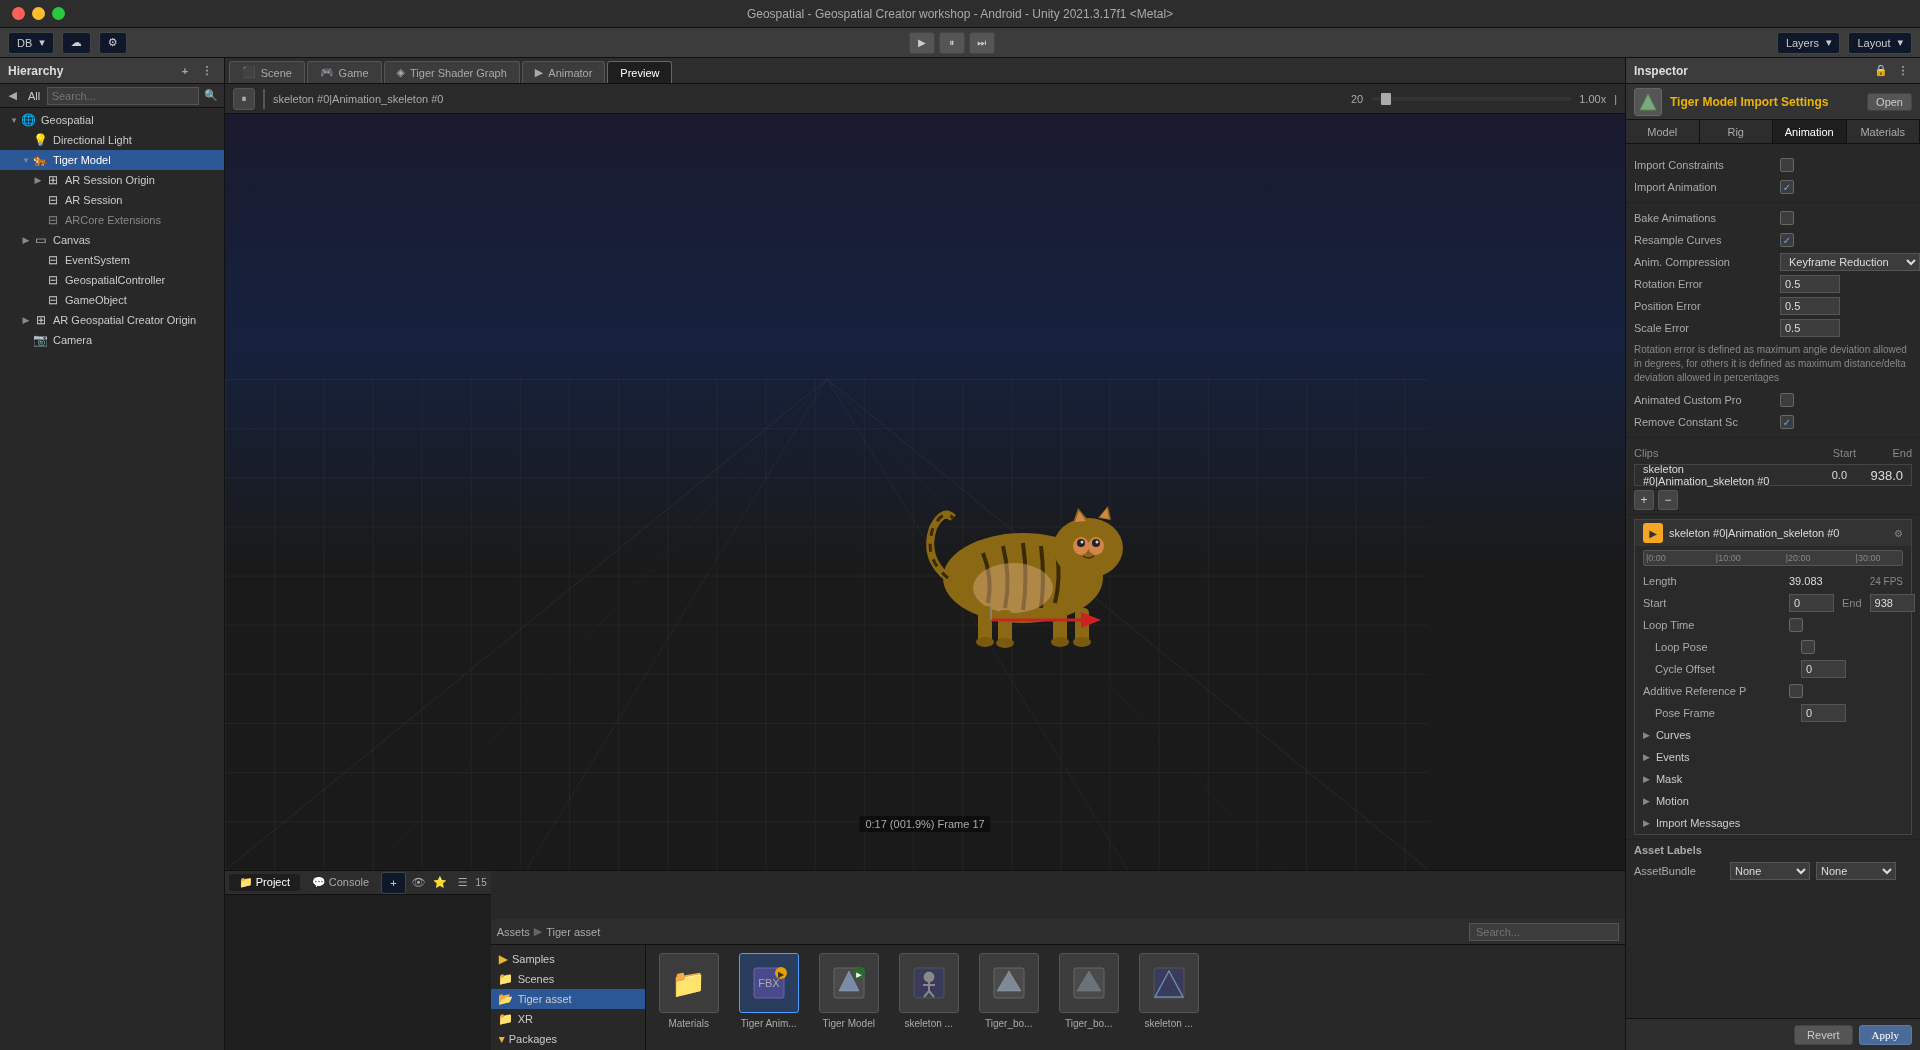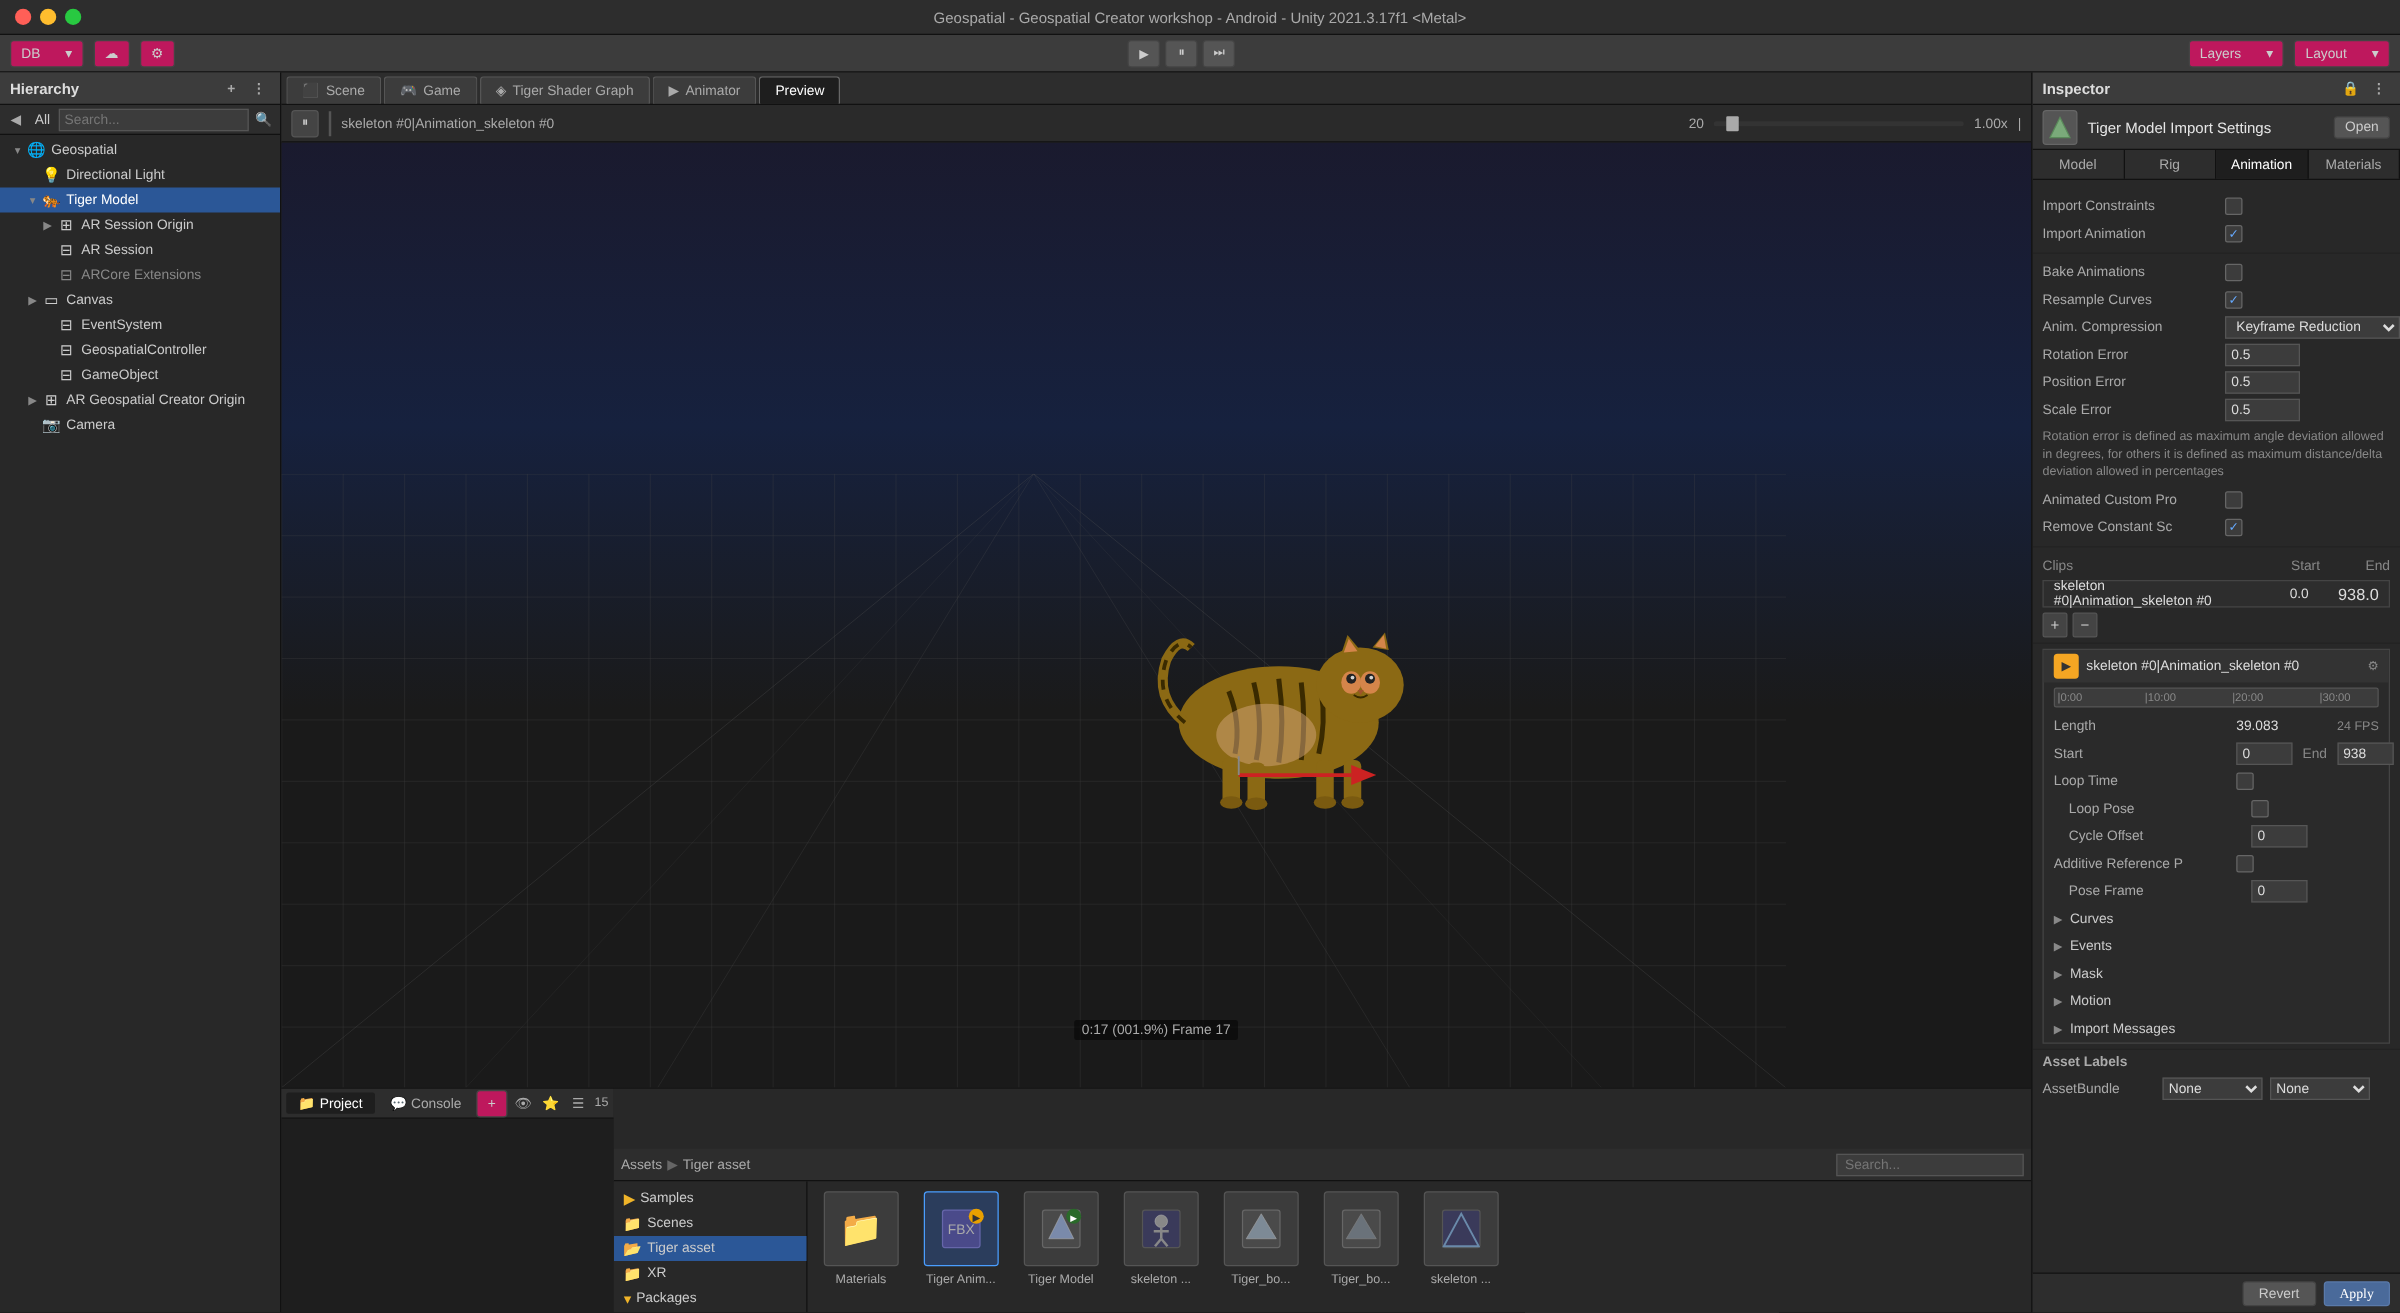--- a/index.html
+++ b/index.html
@@ -47,31 +47,31 @@
     #toolbar {
       height: 30px;
       background: #3c3c3c;
       display: flex;
       align-items: center;
       padding: 0 8px;
       gap: 8px;
       border-bottom: 1px solid #111;
     }
     .toolbar-btn {
-      background: #be185d;
+      background: #0f172a;
       border: 1px solid #444;
       color: #ccc;
       padding: 2px 8px;
       font-size: 11px;
       cursor: pointer;
       border-radius: 3px;
       height: 22px;
       display: flex;
       align-items: center;
-      gap: 20px;
+      gap: 7px;
     }
     .toolbar-spacer { flex: 1; }
     .toolbar-center {
       display: flex;
       gap: 4px;
       align-items: center;
     }
     .play-btn {
       width: 26px; height: 22px;
       background: #555;
@@ -440,22 +440,22 @@
     .inspector-obj-icon {
       width: 28px; height: 28px;
       background: #555;
       border: 1px solid #666;
       border-radius: 3px;
       display: flex; align-items: center; justify-content: center;
       font-size: 16px;
     }
     .inspector-obj-name {
       font-size: 12px;
-      font-weight: 400;
-      color: #e5e5e5;
+      font-weight: 700;
+      color: #eab308;
       flex: 1;
     }
     .open-btn {
       background: #555;
       border: 1px solid #444;
       color: #ccc;
       padding: 2px 8px;
       font-size: 11px;
       cursor: pointer;
       border-radius: 3px;

